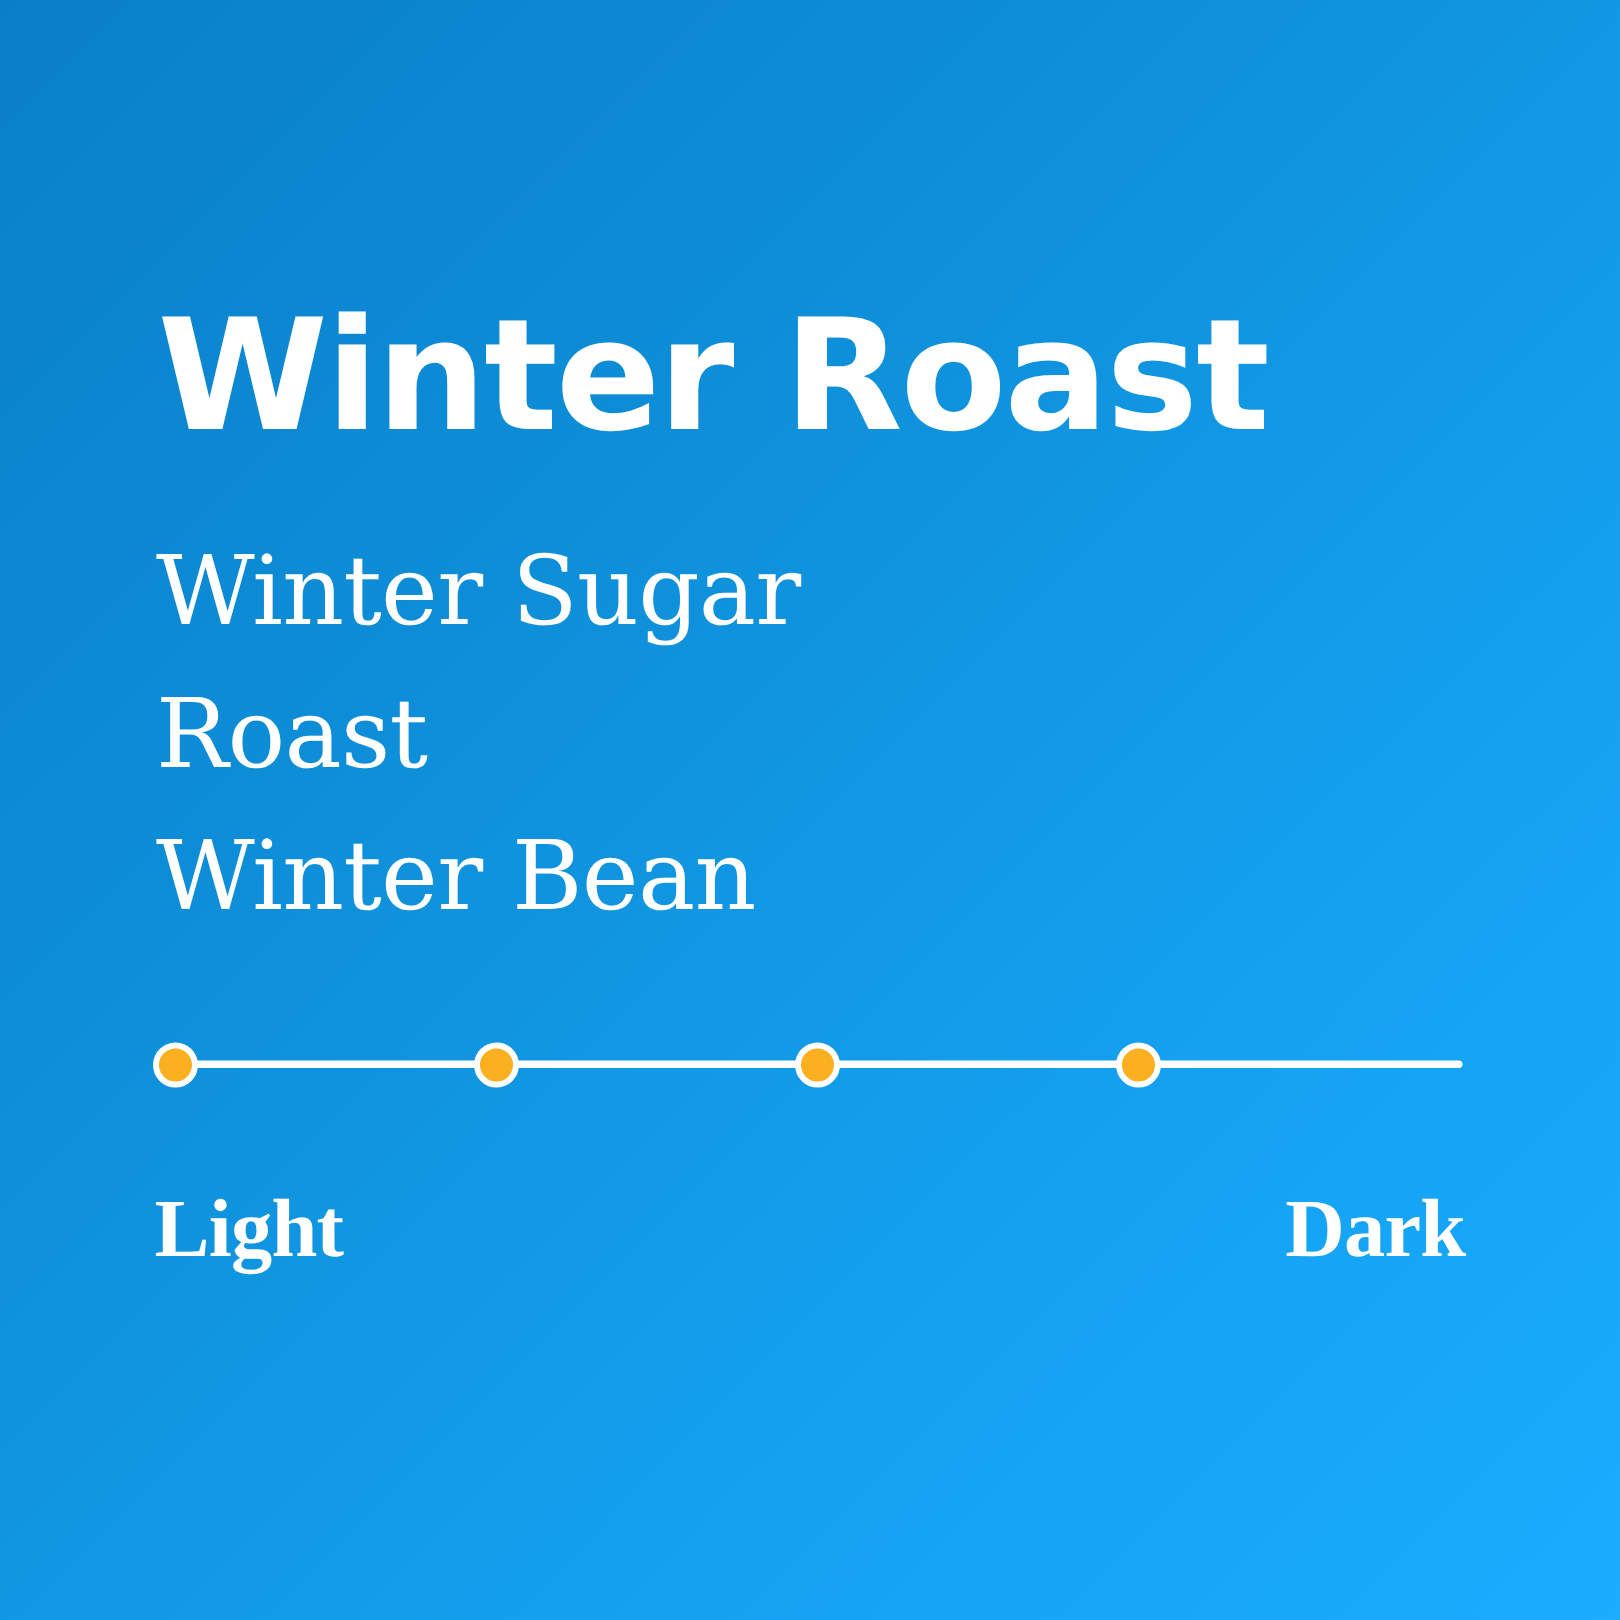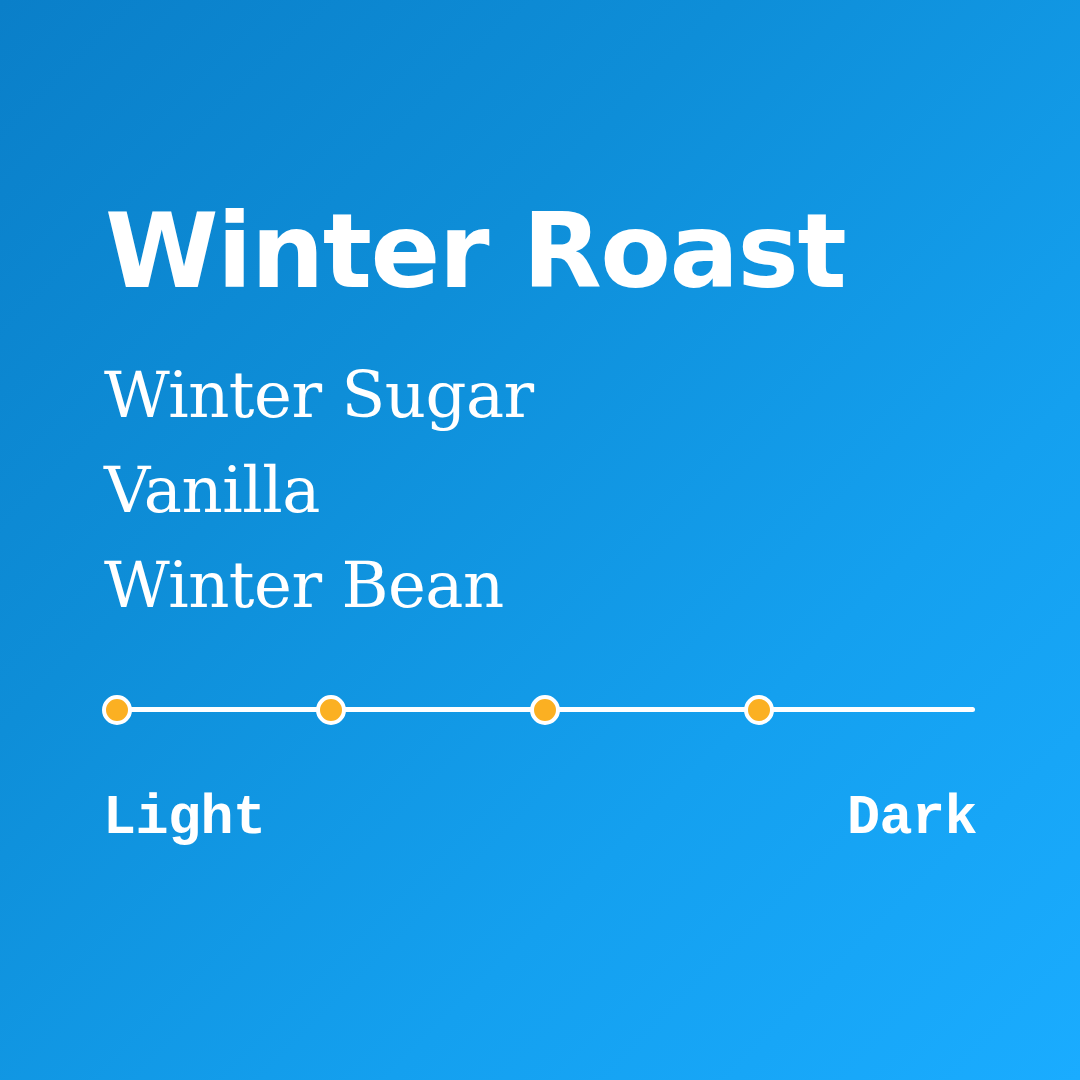--- a/index.html
+++ b/index.html
@@ -104,39 +104,39 @@
     position: absolute;
     left: 103px;
     top: 788px;
     width: 874px;
     display: flex;
     justify-content: space-between;
     align-items: baseline;
   }
 
   #roast-labels .scale-label {
-    font-family: Liberation Mono, monospace;
+    font-family: Liberation Serif, serif;
     font-weight: 700;
     font-size: 55px;
     line-height: 62px;
     letter-spacing: -0.5px;
     color: #ffffff;
     white-space: nowrap;
   }
 </style>
 </head>
 <body>
 
 <div id="card">
 
   <h1 id="product-title">Winter Roast</h1>
 
   <ul id="tasting-notes">
     <li>Winter Sugar</li>
-    <li>Vanilla</li>
+    <li>Roast</li>
     <li>Winter Bean</li>
   </ul>
 
   <div id="roast-meter">
     <div id="roast-track"></div>
     <span class="roast-dot" style="left:117px"></span>
     <span class="roast-dot" style="left:331px"></span>
     <span class="roast-dot" style="left:545px"></span>
     <span class="roast-dot" style="left:759px"></span>
     <span class="roast-dot empty" style="left:973px"></span>

